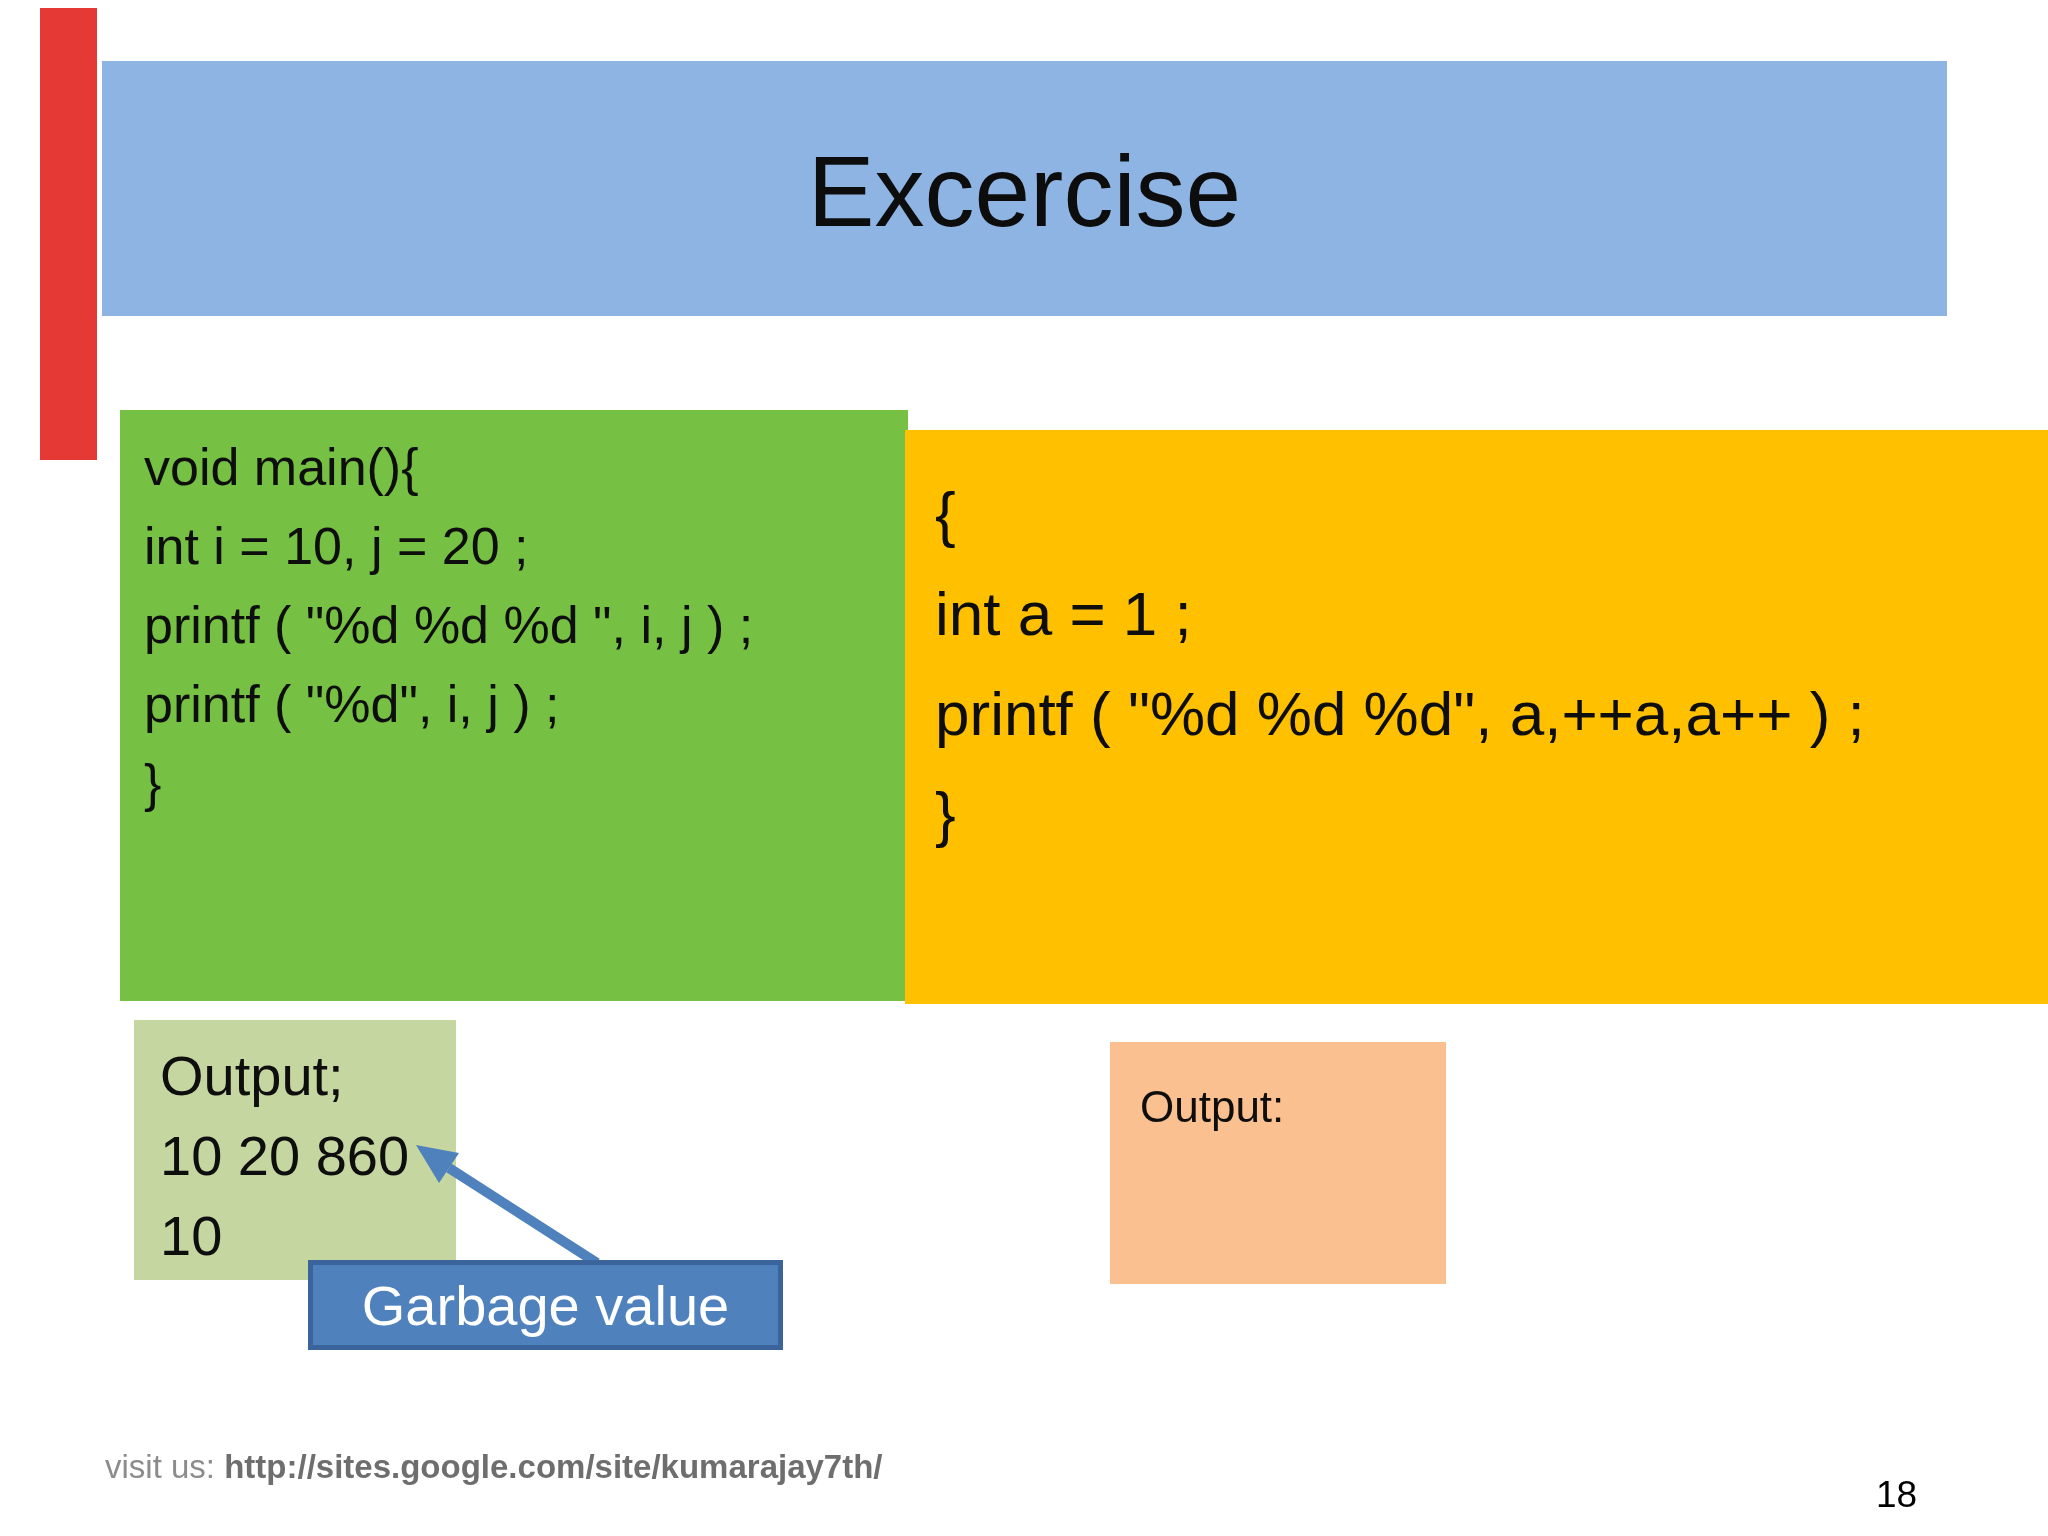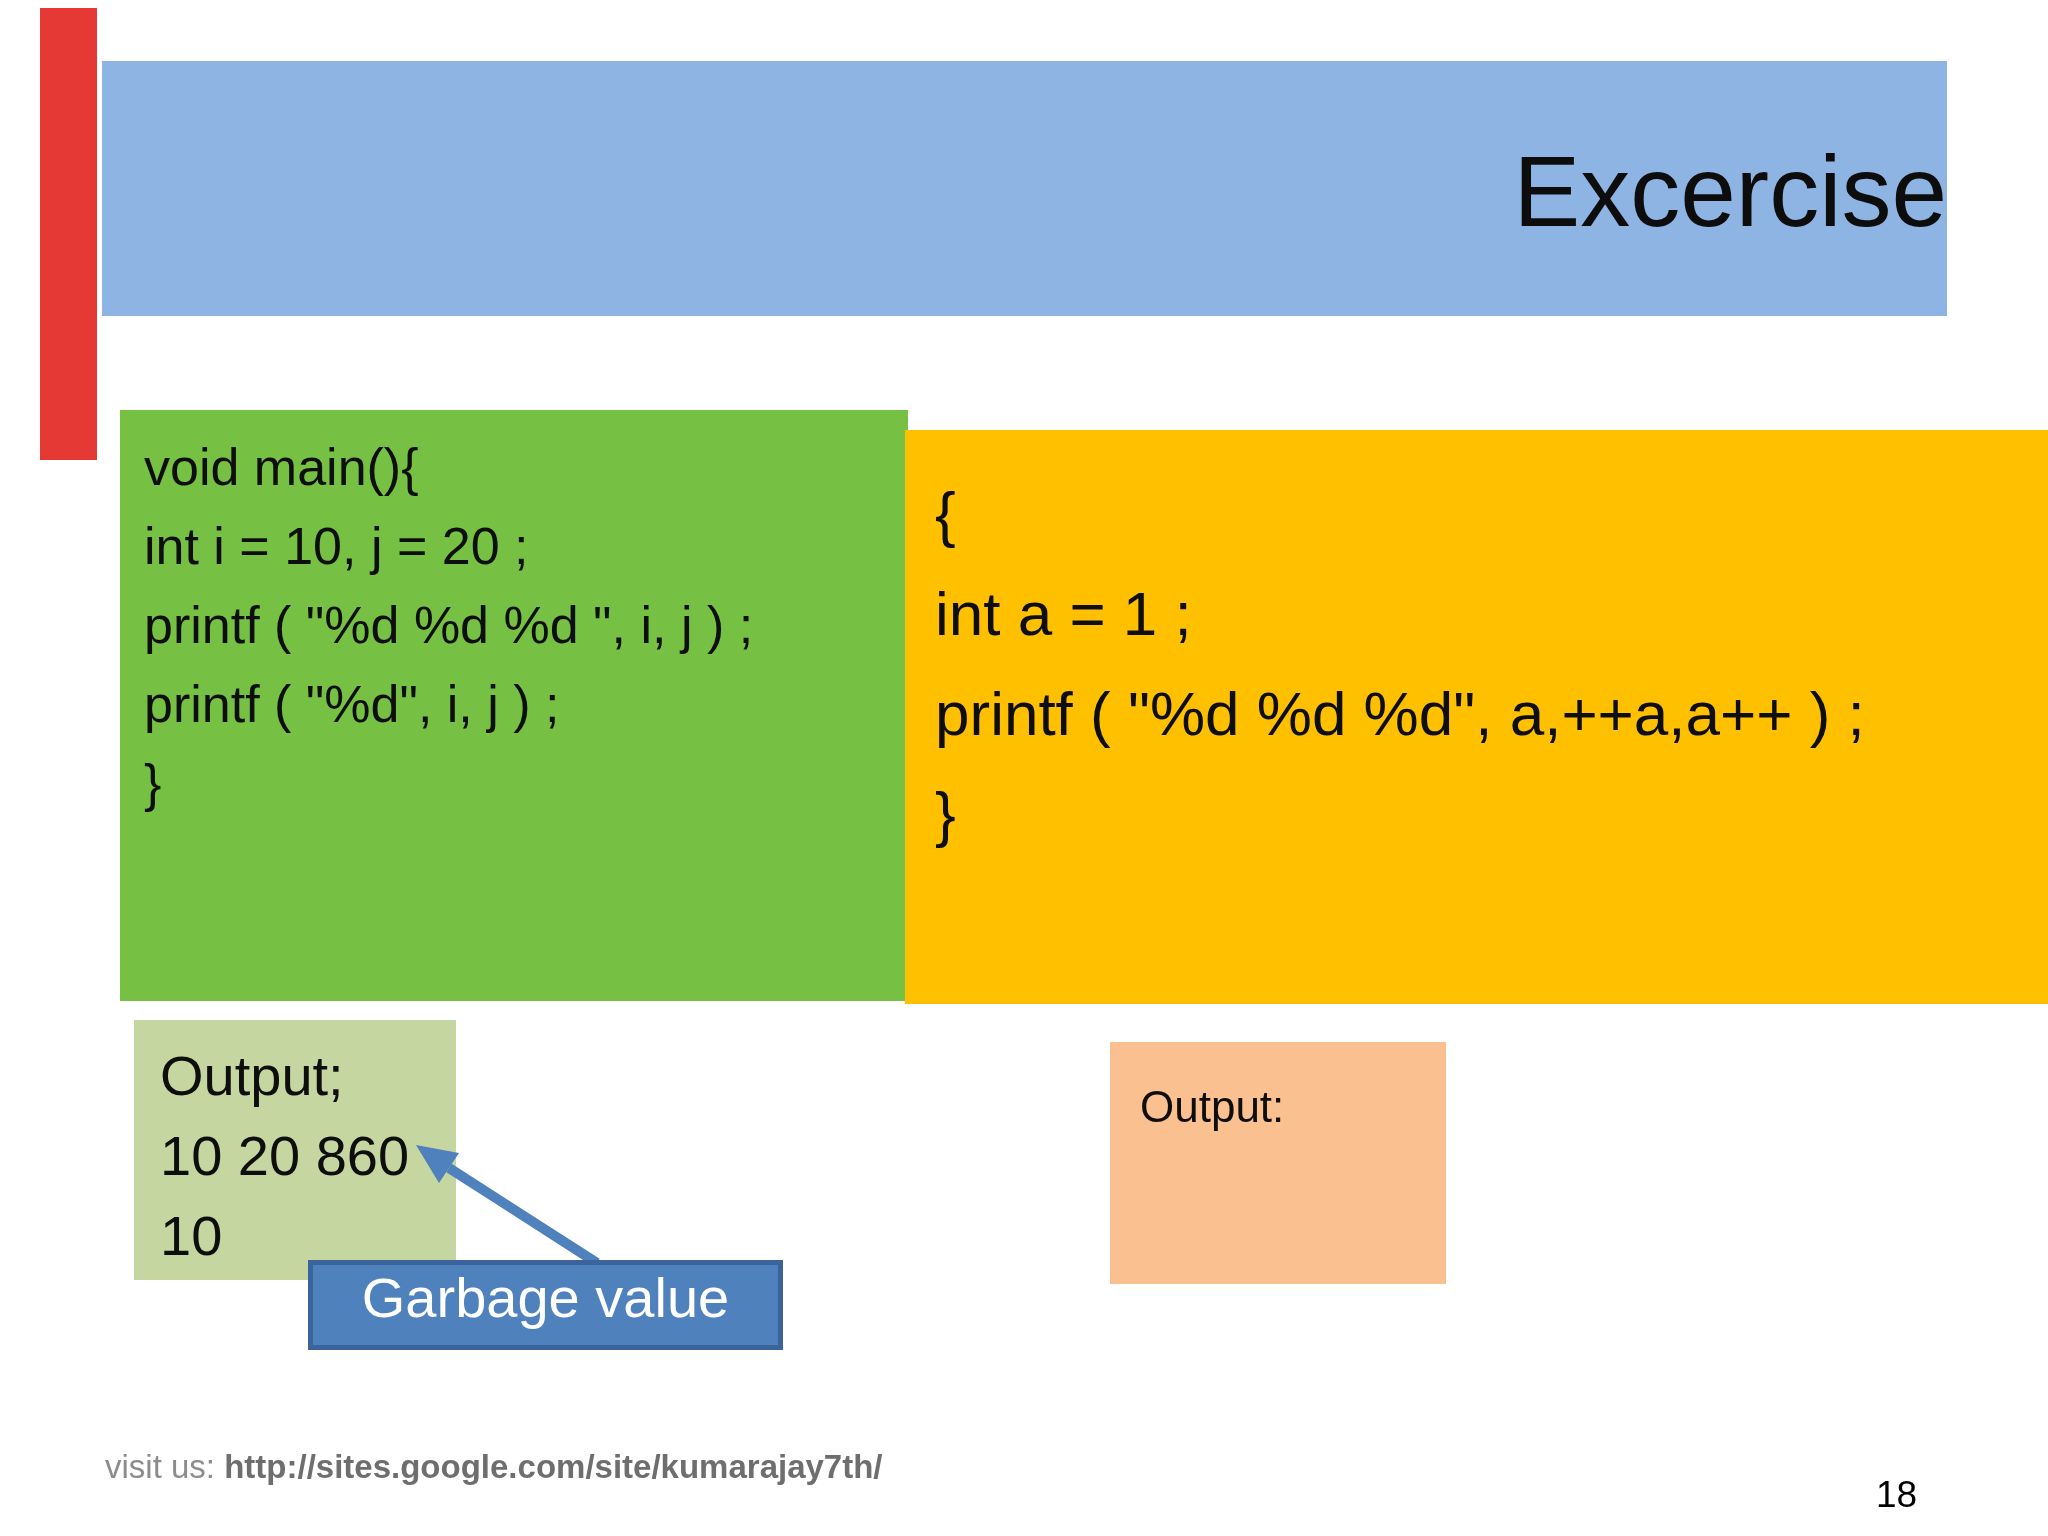--- a/index.html
+++ b/index.html
@@ -9,21 +9,21 @@
     font-family:"Liberation Sans","DejaVu Sans",sans-serif;
   }
   .abs { position:absolute; }
 
   
   #red-bar { left:40px; top:8px; width:57px; height:452px; background:#E53935; }
 
   
   #header {
     left:102px; top:61px; width:1845px; height:255px; background:#8EB4E3;
-    display:flex; align-items:center; justify-content:flex-end;
+    display:flex; align-items:center; justify-content:center;
   }
   #title { font-size:100px; color:#0d0d0d; padding-top:6px; }
 
   
   #green-box {
     left:120px; top:410px; width:788px; height:591px; background:#76C043;
     box-sizing:border-box; padding:18px 0 0 24px; color:#0e0e0e;
   }
   #green-label { color:#ffffff; font-weight:bold; font-size:42px; line-height:58px; }
   .code  { font-size:52px; line-height:79px; white-space:nowrap; }
@@ -46,21 +46,21 @@
   #peach-box {
     left:1110px; top:1042px; width:336px; height:242px; background:#FAC090;
     box-sizing:border-box; padding:16px 0 0 30px; color:#0e0e0e;
   }
   .out-lg { font-size:44px; line-height:97px; white-space:nowrap; }
 
   
   #garbage-box {
     left:308px; top:1260px; width:475px; height:90px;
     background:#4F81BD; border:5px solid #3A649B; box-sizing:border-box;
-    display:flex; align-items:flex-start; justify-content:center;
+    display:flex; align-items:center; justify-content:center;
     color:#ffffff; font-size:56px; white-space:nowrap;
   }
   #arrow-svg { left:0; top:0; width:2048px; height:1536px; pointer-events:none; }
 
   
   #footer { left:105px; top:1448px; font-size:33px; color:#8C8C8C; }
   #footer-url { color:#6E6E6E; font-weight:bold; }
   #page-num { left:1876px; top:1474px; font-size:37px; color:#000000; }
 </style>
 </head>

